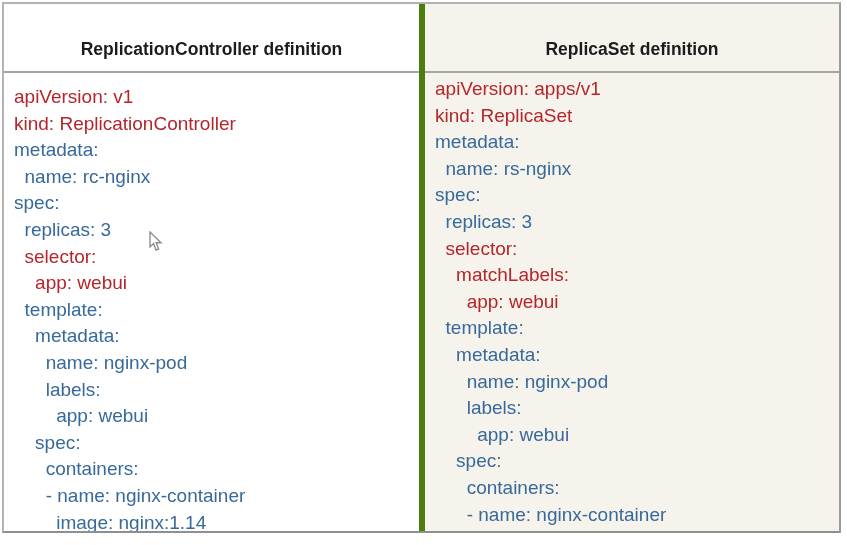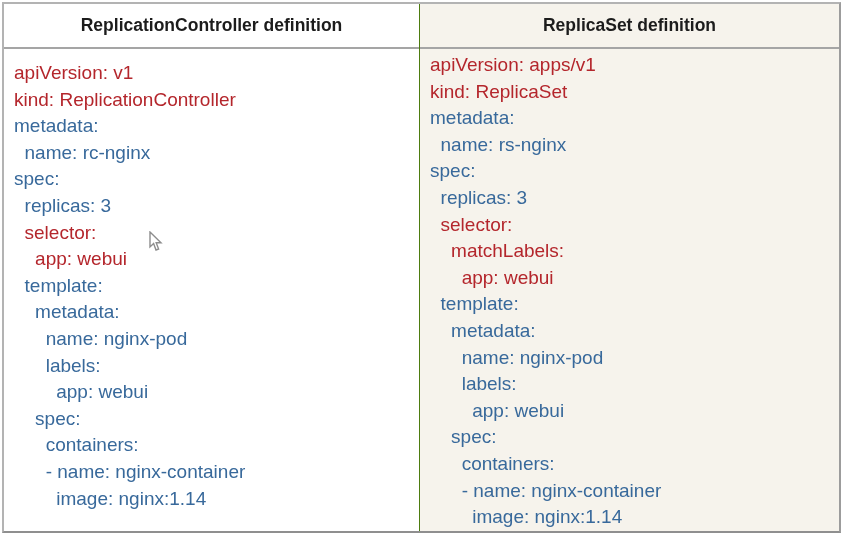--- a/index.html
+++ b/index.html
@@ -34,31 +34,32 @@
     box-sizing: border-box;
     overflow: hidden;
   }
   .col-left {
     width: 415px;
     background: #ffffff;
   }
   .col-right {
     flex: 1;
     background: #f6f3ec;
-    border-left: 1px solid #4d7c0f;
+    border-left: 6px solid #4d7c0f;
   }
   .col-header {
     height: 43px;
     line-height: 43px;
     text-align: center;
     font-weight: bold;
     font-size: 17.5px;
     color: #1c1c1c;
     border-bottom: 2px solid #a5a5a5;
     flex: 0 0 auto;
+    margin-top: 24px;
   }
   .col-body {
     flex: 1 1 auto;
     font-size: 19px;
     line-height: 26.6px;
     white-space: pre;
     overflow: hidden;
   }
   .col-left .col-body { padding: 11px 0 0 10px; border-radius: 32px; }
   .col-right .col-body { padding: 3px 0 0 10px; }

